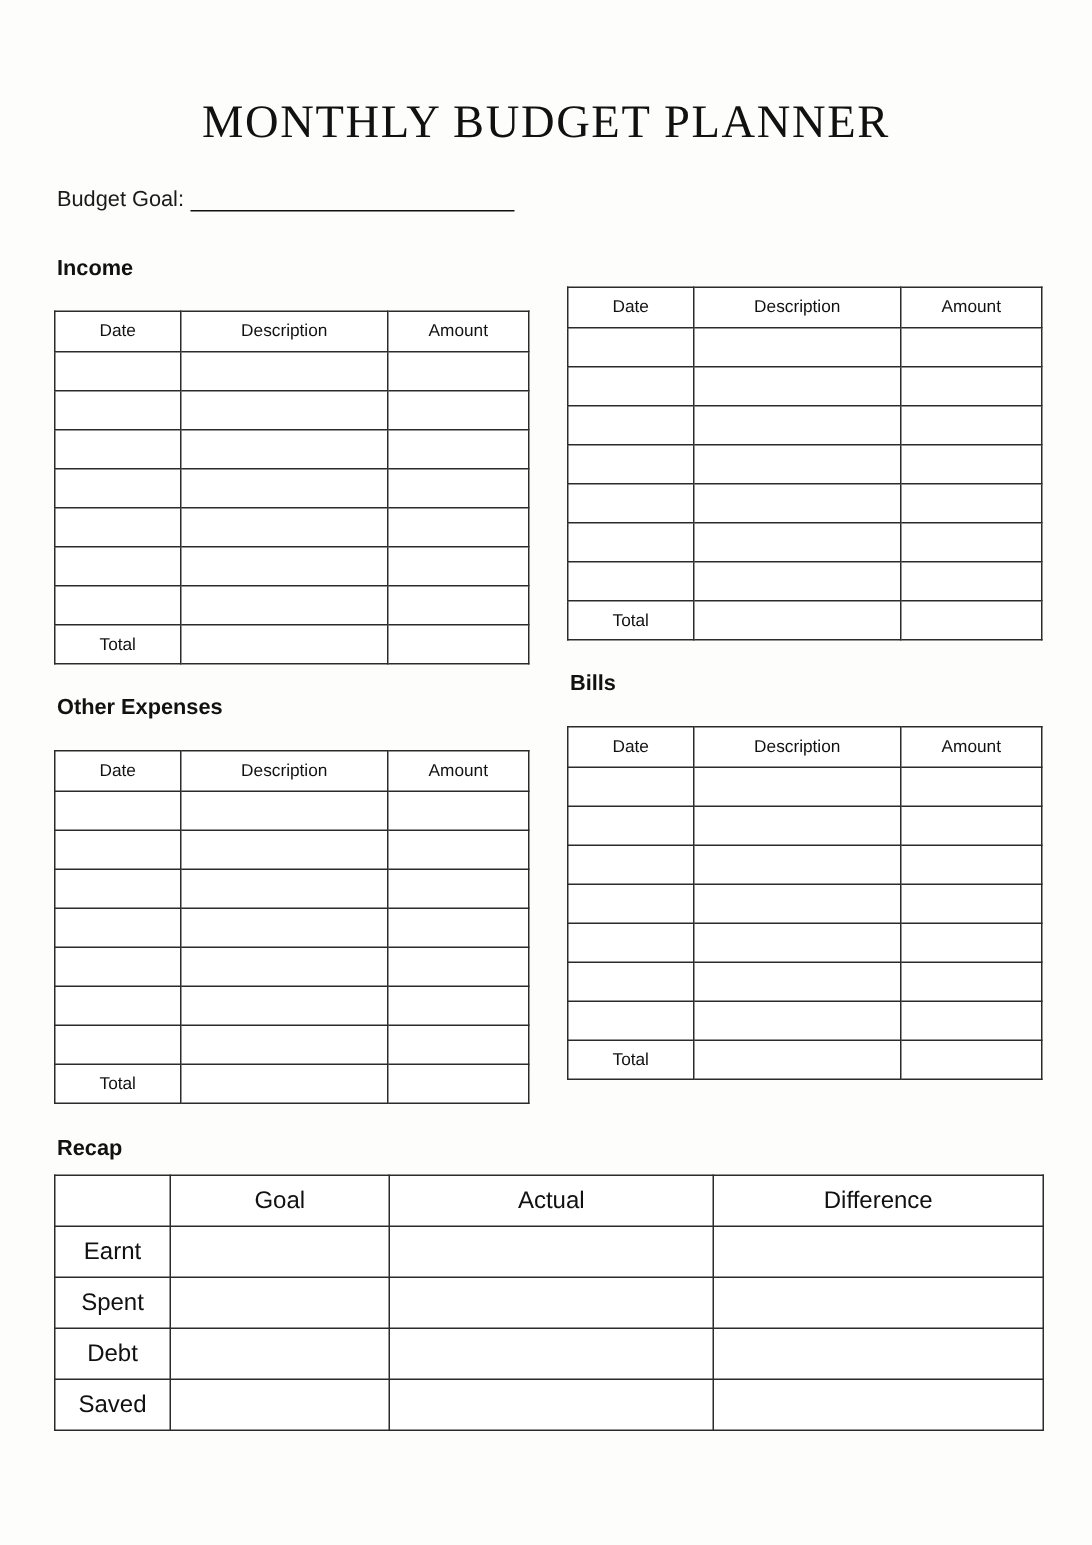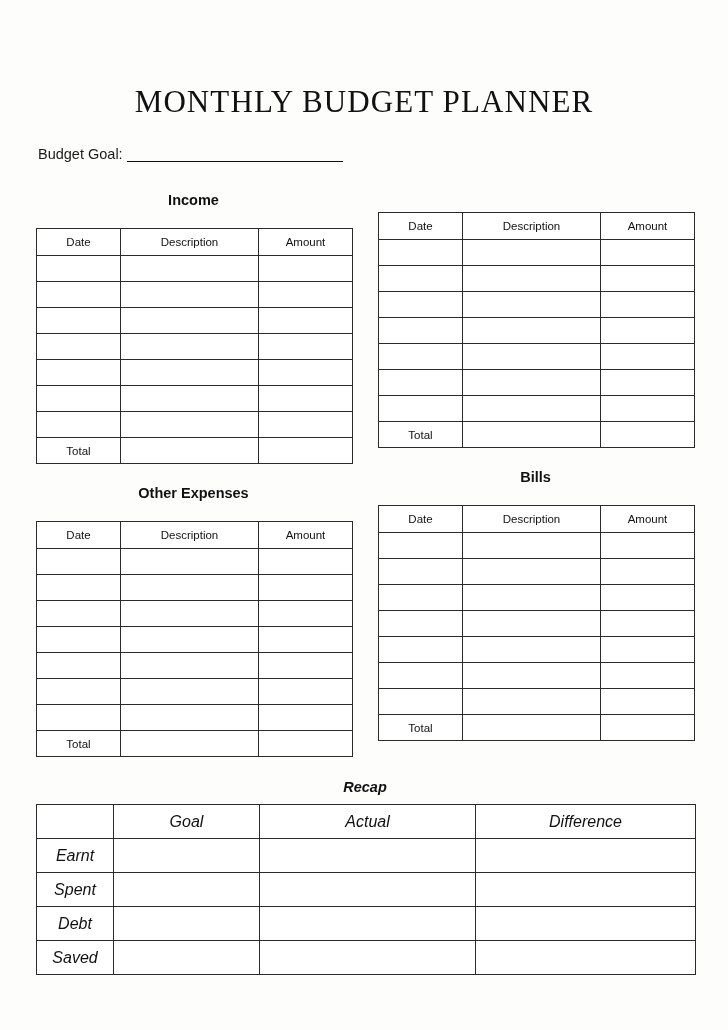--- a/index.html
+++ b/index.html
@@ -22,21 +22,21 @@
     box-sizing: border-box;
     padding: 0 36px;
     position: relative;
   }
   .title {
     font-family: "Liberation Serif", serif;
     font-size: 31px;
     letter-spacing: 1.1px;
     text-align: center;
     margin: 0;
-    padding-top: 84px;
+    padding-top: 63px;
     font-weight: 400;
     color: #111;
   }
   .meta-row {
     display: flex;
     align-items: flex-end;
     margin-top: 26px;
     padding: 0 2px;
   }
   .meta-field {
@@ -68,21 +68,20 @@
   .col {
     width: 313px;
   }
   .col.right { margin-left: 29px; }
 
   .section-title {
     font-size: 14.5px;
     font-weight: bold;
     margin: 0 0 9px 2px;
     color: #111;
-    text-align: center;
   }
   .section-title.spaced { margin-top: 21px; }
 
   table.grid {
     border-collapse: collapse;
     width: 313px;
     table-layout: fixed;
     margin-top: 20px;
   }
   table.grid td, table.grid th {
@@ -97,21 +96,21 @@
   }
   table.grid th {
     height: 26px;
     font-size: 11.5px;
   }
   .c-date { width: 83px; }
   .c-desc { width: 137px; }
   .c-amt  { width: 93px; }
   .total-label { font-size: 11.5px; }
 
-  .recap-wrap { margin-top: 22px; font-style: italic; }
+  .recap-wrap { margin-top: 22px; }
   table.recap {
     border-collapse: collapse;
     width: 655px;
     table-layout: fixed;
   }
   table.recap td, table.recap th {
     border: 1px solid #2b2b2b;
     height: 33px;
     padding: 0;
     font-weight: normal;

